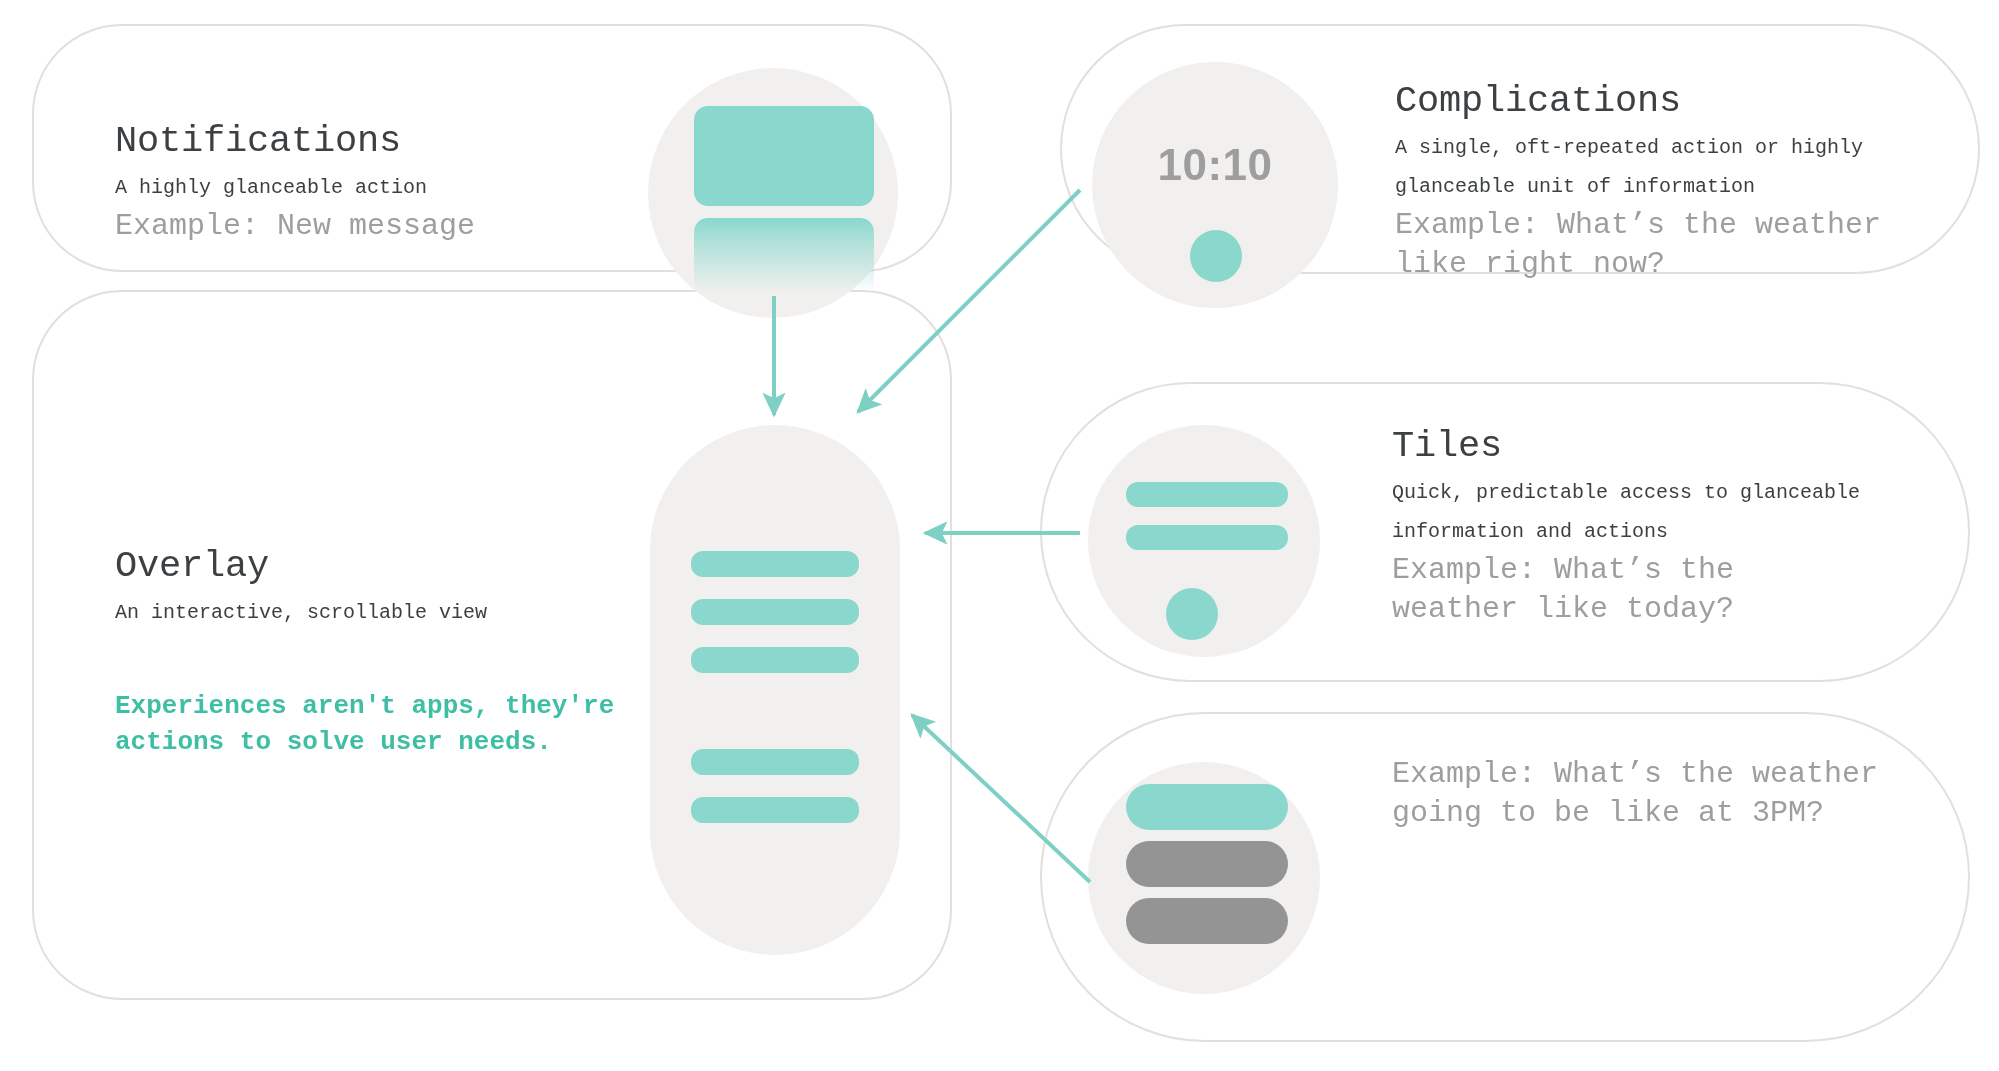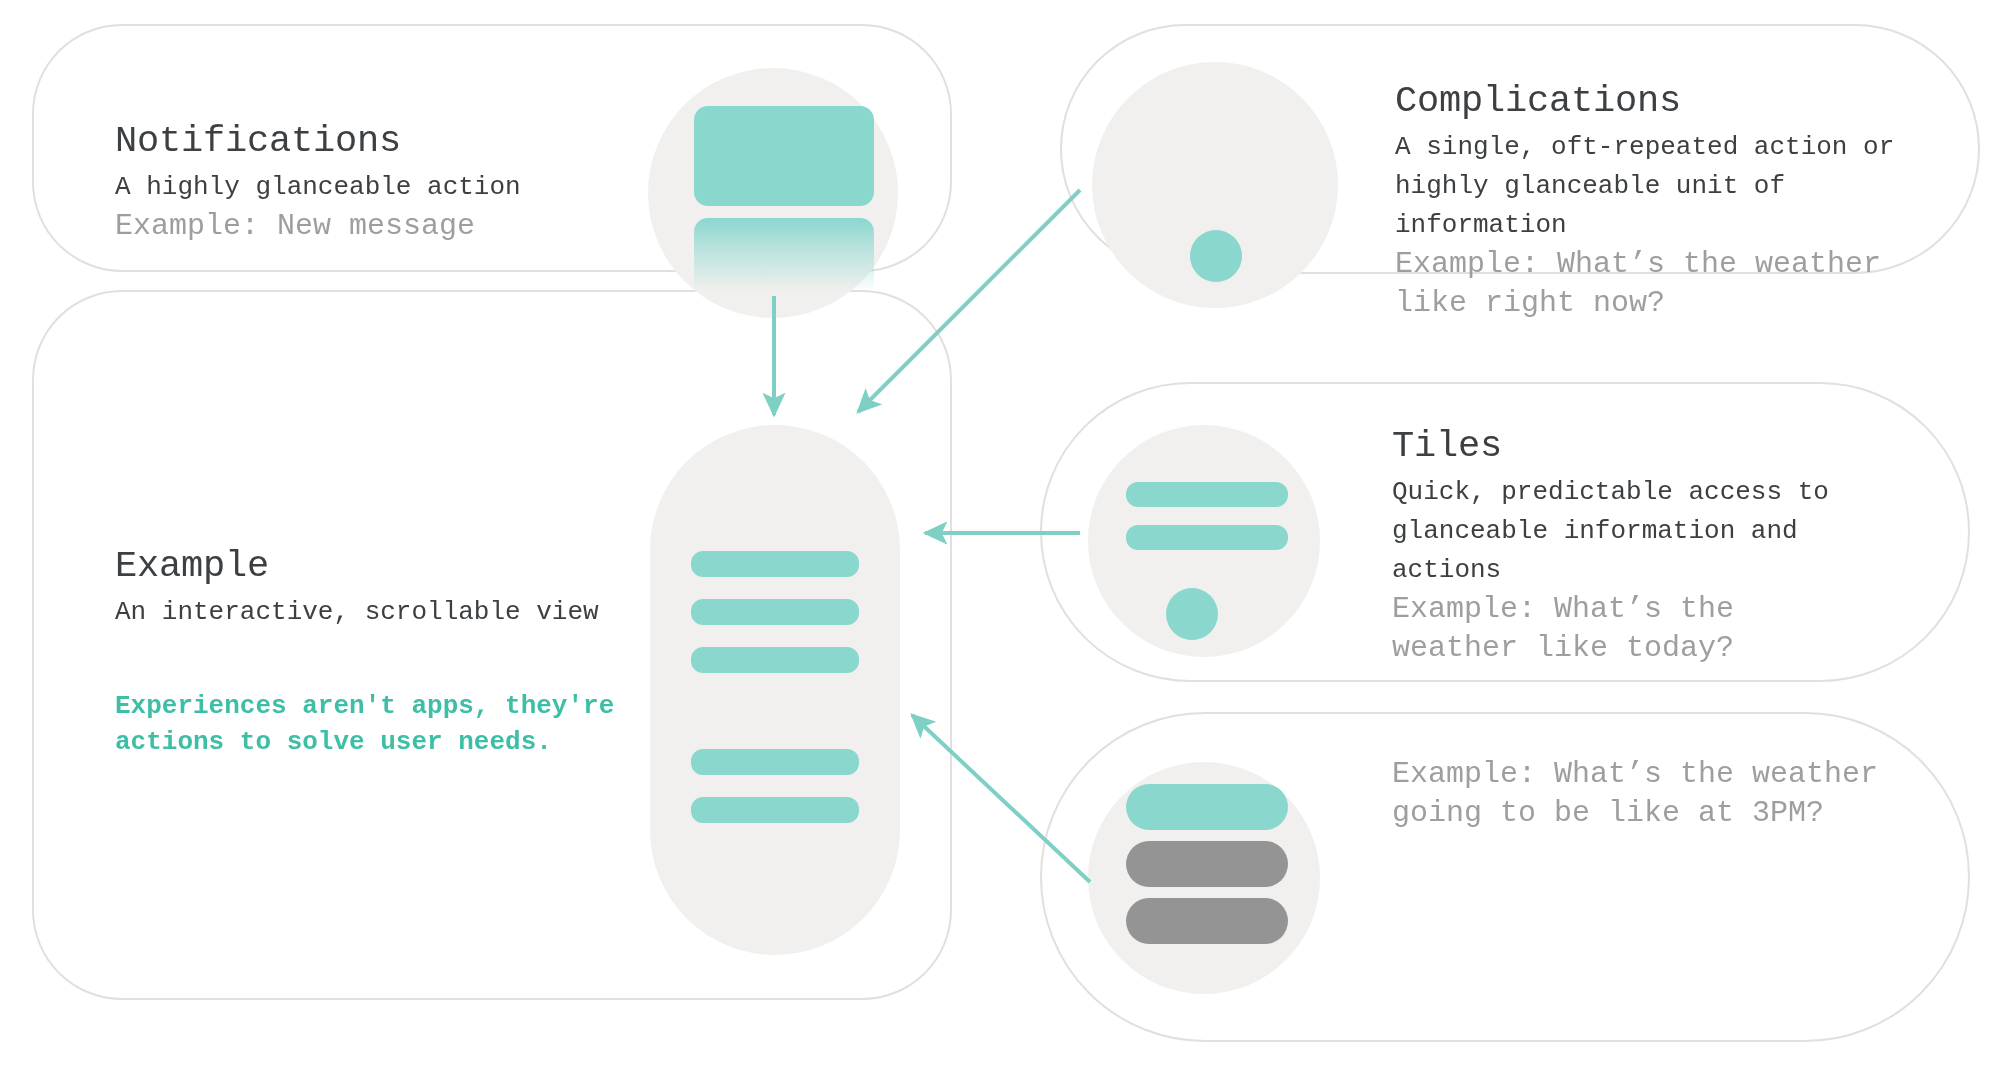--- a/index.html
+++ b/index.html
@@ -59,21 +59,21 @@
   .textblock { position: absolute; font-family: Liberation Mono, monospace; }
   .title {
     font-size: 37px;
     font-weight: 400;
     color: #3c4043;
     letter-spacing: -0.2px;
     margin: 0 0 6px 0;
     white-space: nowrap;
   }
   .desc {
-    font-size: 26px;
+    font-size: 20px;
     line-height: 39px;
     color: #3c4043;
     margin: 0;
   }
   .example {
     font-size: 30px;
     line-height: 39px;
     color: #9e9e9e;
     margin: 0;
   }
@@ -207,21 +207,21 @@
     <p class="example">Example:  New message</p>
   </div>
 
   <div class="textblock tb-complications">
     <p class="title">Complications</p>
     <p class="desc">A single, oft-repeated action or highly glanceable unit of information</p>
     <p class="example">Example:  What’s the weather like right now?</p>
   </div>
 
   <div class="textblock tb-overlays">
-    <p class="title">Example</p>
+    <p class="title">Overlay</p>
     <p class="desc">An interactive, scrollable view</p>
     <div class="spacer"></div>
     <div class="spacer"></div>
     <p class="emphasis">Experiences aren't apps, they're actions to solve user needs.</p>
   </div>
 
   <div class="textblock tb-tiles">
     <p class="title">Tiles</p>
     <p class="desc">Quick, predictable access to glanceable information and actions</p>
     <p class="example">Example: What’s the weather like today?</p>
@@ -232,20 +232,21 @@
   </div>
 
   <div class="glyph g-notification">
     <div class="circle-bg"></div>
     <div class="card-solid"></div>
     <div class="card-fade"></div>
   </div>
 
   <div class="glyph g-complications">
     <div class="circle-bg"></div>
+    <div class="clock-label">10:10</div>
     <div class="dot"></div>
   </div>
 
   <div class="glyph g-overlay">
     <div class="pill-bg"></div>
     <div class="bar bar-1"></div>
     <div class="bar bar-2"></div>
     <div class="bar bar-3"></div>
     <div class="bar bar-4"></div>
     <div class="bar bar-5"></div>

